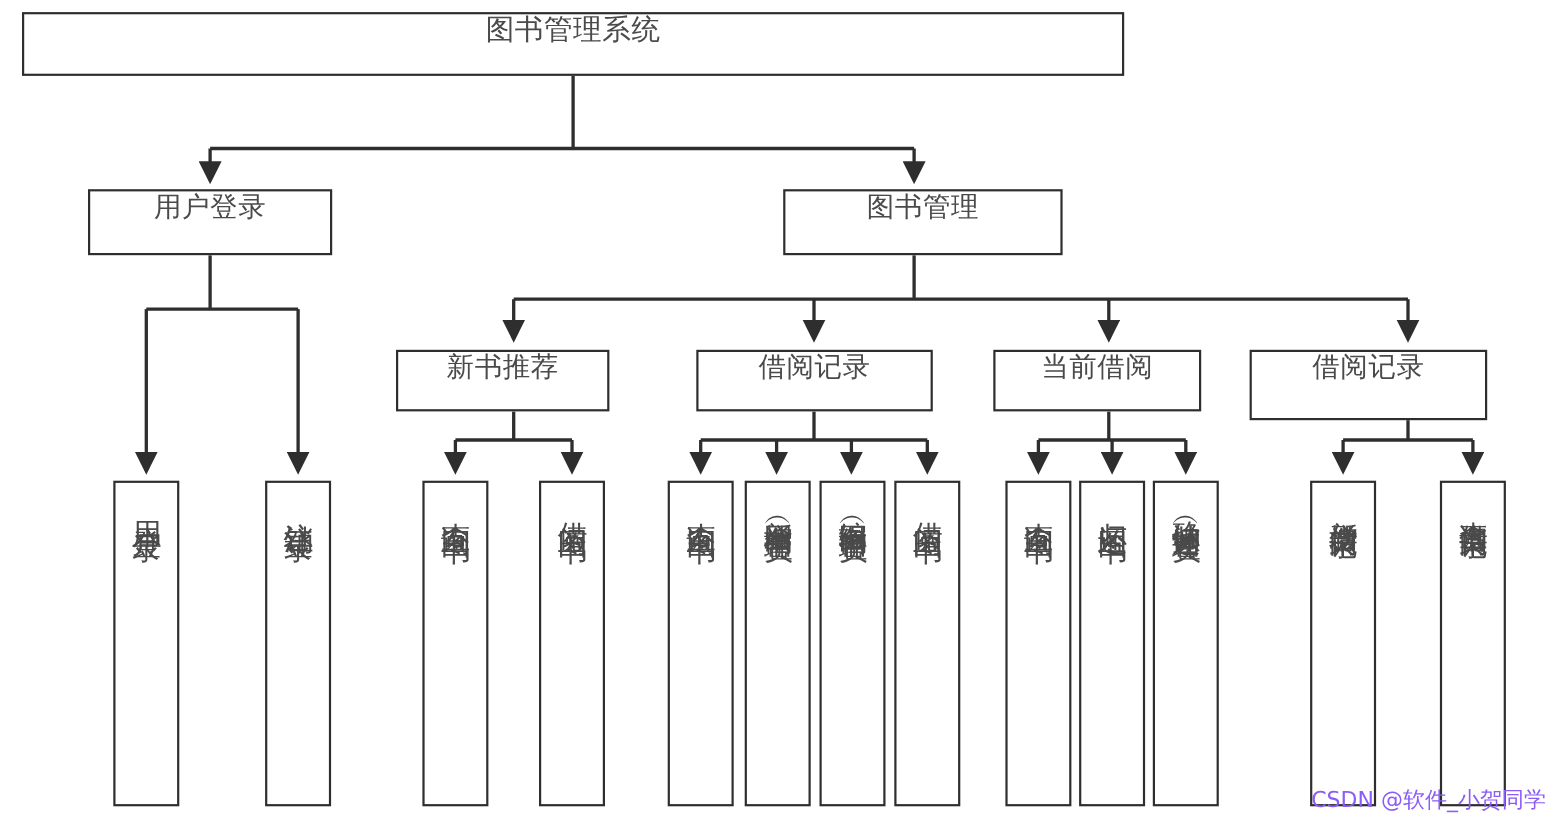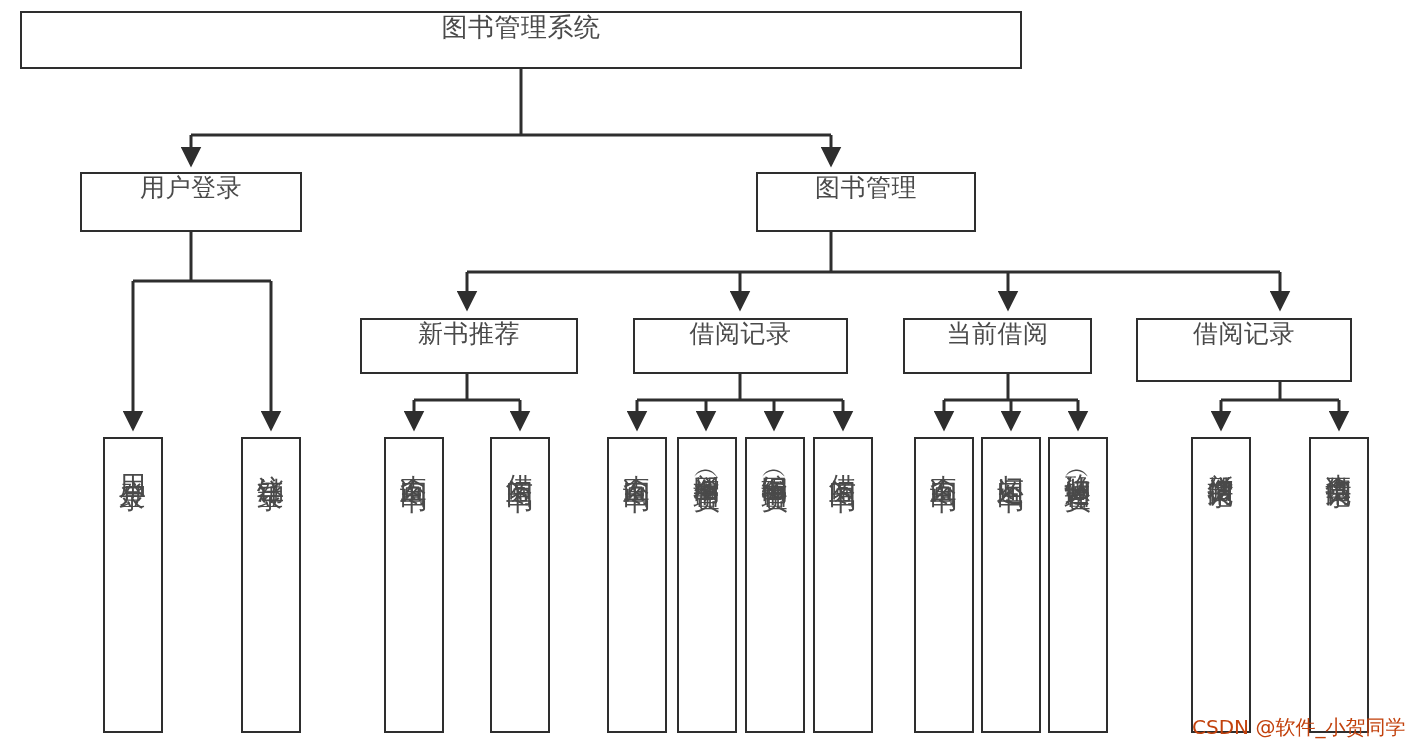--- a/index.html
+++ b/index.html
@@ -61,21 +61,21 @@
     line-height: 1.0;
     letter-spacing: 4px;
     white-space: nowrap;
   }
   .node.vert.tall-text .node-label {
     font-size: 26px;
     letter-spacing: 2px;
   }
   .watermark {
     position: absolute;
-    color: #c2410c;
+    color: #8b5cf6;
     font-size: 20px;
     white-space: nowrap;
     z-index: 3;
     font-family: "DejaVu Sans", "Liberation Sans", sans-serif;
   }
 </style>
 </head>
 <body>
 
 <div id="canvas">
@@ -133,25 +133,25 @@
     </g>
   </svg>
 
   <div class="node horiz root" style="left:20px; top:11px; width:1002px; height:58px;">
     <span class="node-label">图书管理系统</span>
   </div>
 
   <div class="node horiz" style="left:80px; top:172px; width:222px; height:60px;">
     <span class="node-label">用户登录</span>
   </div>
-  <div class="node horiz" style="left:712px; top:172px; width:220px; height:60px;margin-left:44px;">
+  <div class="node horiz" style="left:712px; top:172px; width:254px; height:60px;">
     <span class="node-label">图书管理</span>
   </div>
 
-  <div class="node horiz" style="left:360px; top:318px; width:218px; height:56px;">
+  <div class="node horiz" style="left:360px; top:318px; width:194px; height:56px;">
     <span class="node-label">新书推荐</span>
   </div>
   <div class="node horiz" style="left:633px; top:318px; width:215px; height:56px;">
     <span class="node-label">借阅记录</span>
   </div>
   <div class="node horiz" style="left:903px; top:318px; width:189px; height:56px;">
     <span class="node-label">当前借阅</span>
   </div>
   <div class="node horiz" style="left:1104px; top:318px; width:216px; height:64px;margin-left:32px;">
     <span class="node-label">借阅记录</span>

